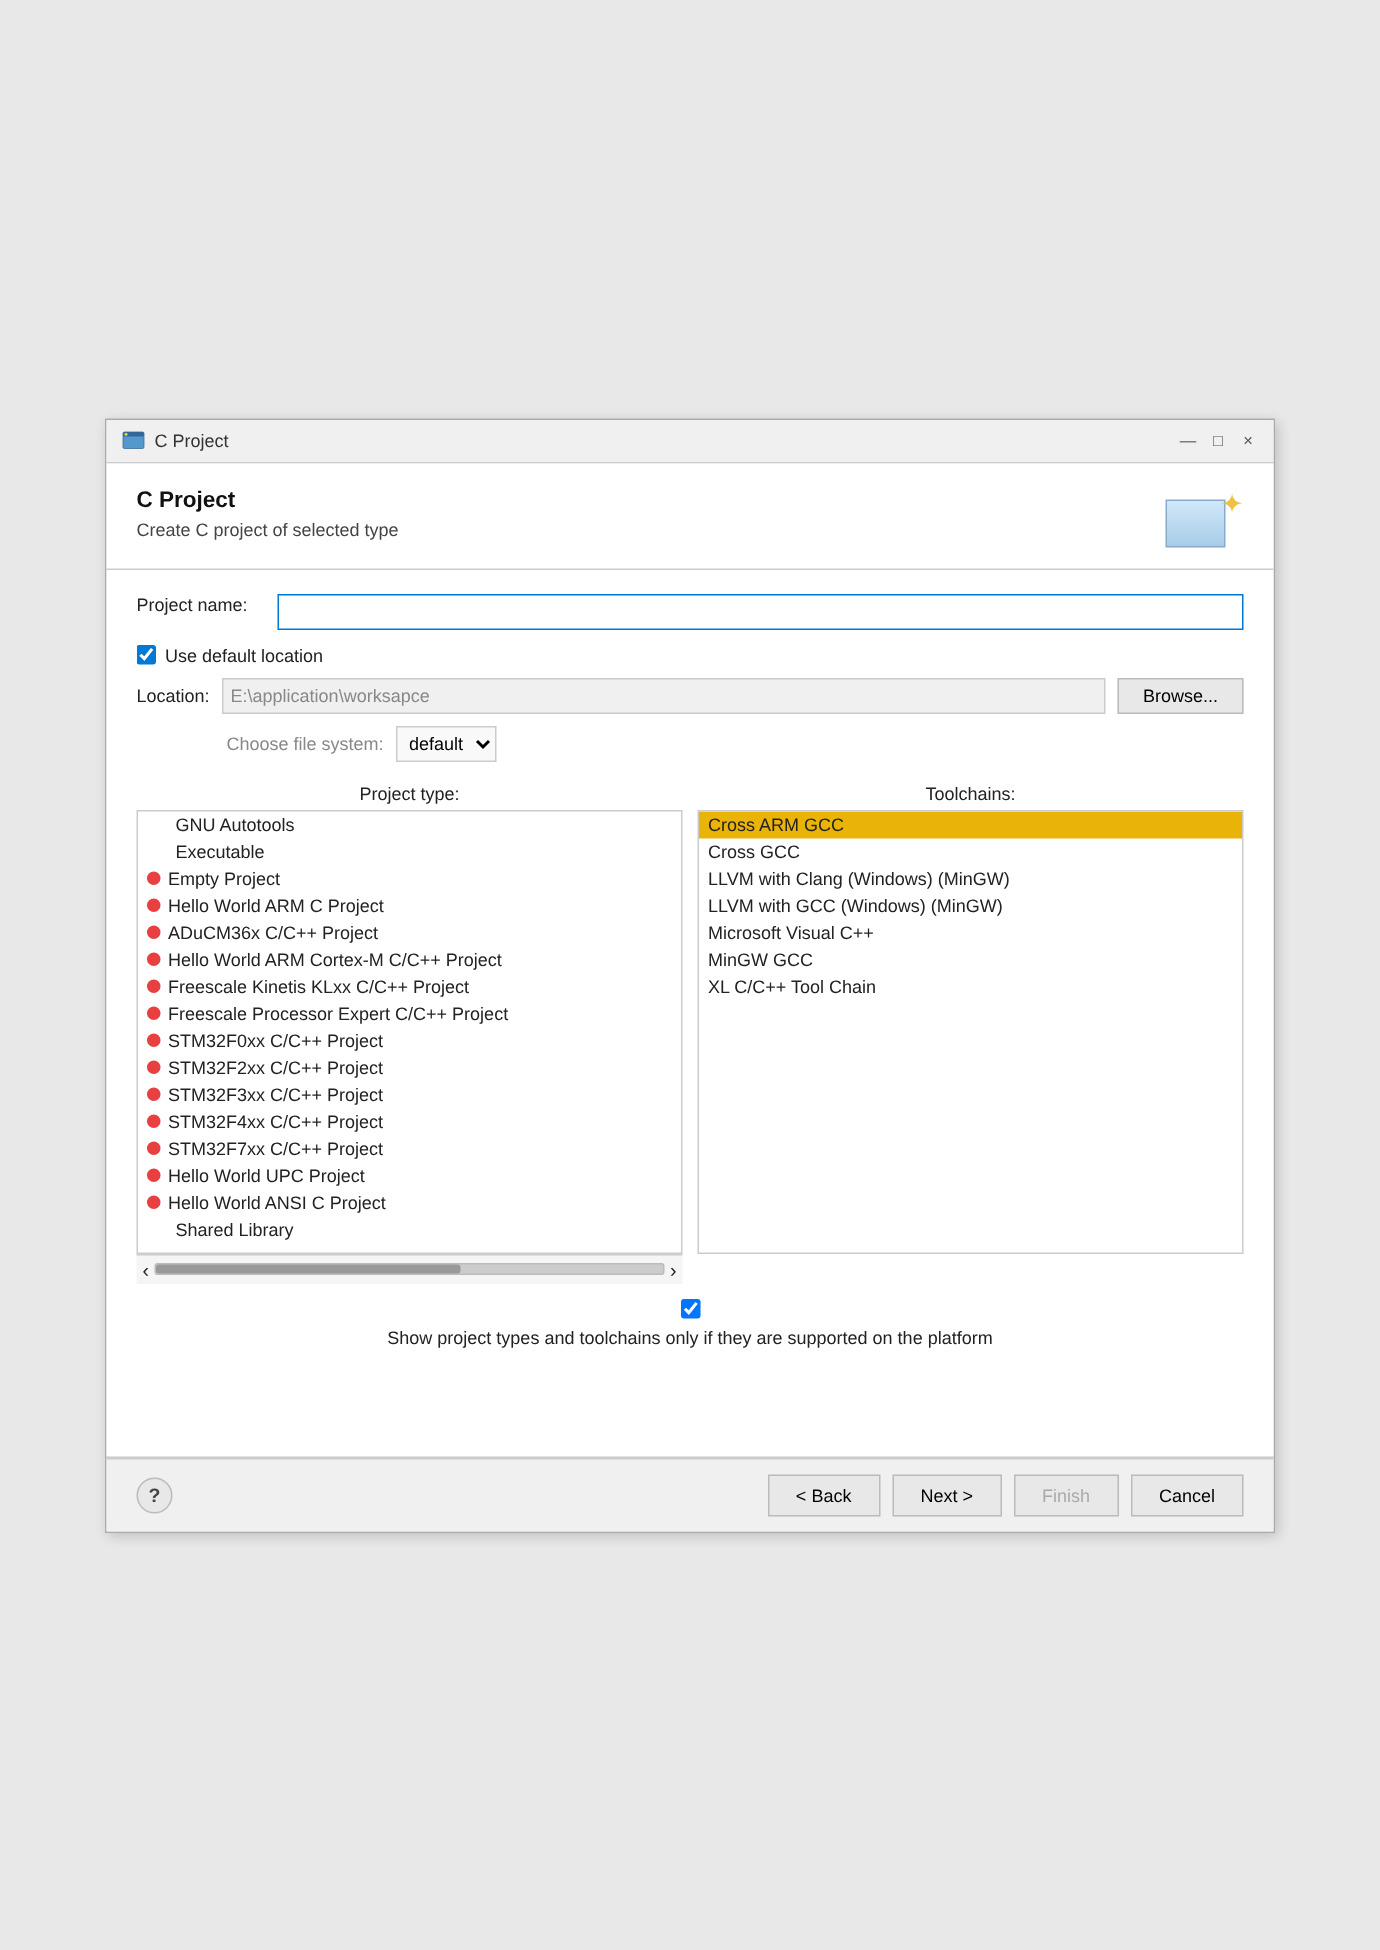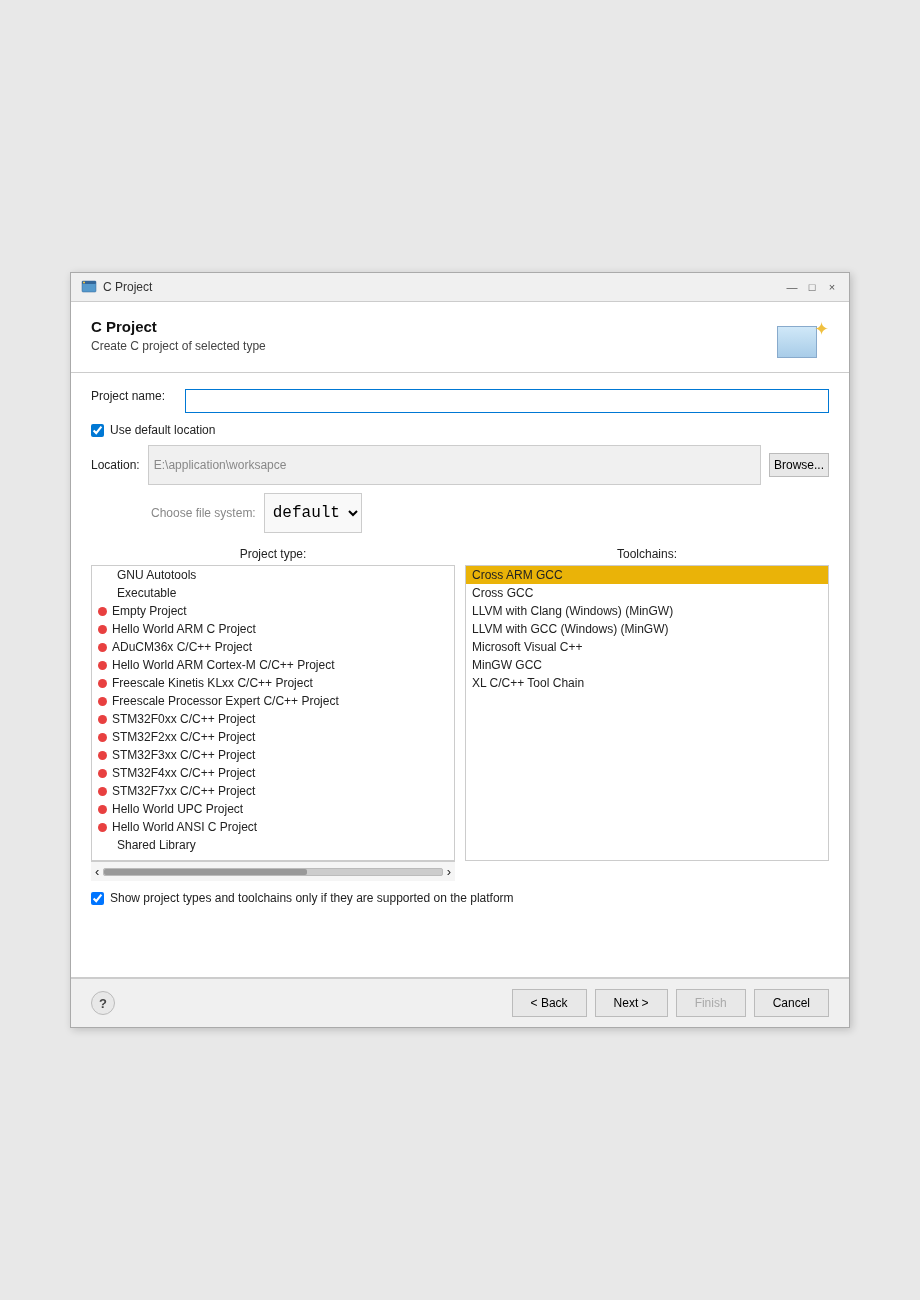--- a/index.html
+++ b/index.html
@@ -103,53 +103,52 @@
       accent-color: #0078d4;
     }
     .location-row {
       display: flex;
       align-items: center;
       gap: 8px;
       margin-bottom: 8px;
     }
     .location-input {
       flex: 1;
-      height: 40px;
+      height: 24px;
       border: 1px solid #ccc;
       background: #f0f0f0;
       padding: 2px 5px;
       font-size: 12px;
       color: #888;
     }
     .browse-btn {
-      padding: 3px 4px;
+      padding: 3px 16px;
       background: #e8e8e8;
       border: 1px solid #bbb;
       font-size: 12px;
       cursor: pointer;
       height: 24px;
     }
     .filesystem-row {
       display: flex;
       align-items: center;
       gap: 8px;
       margin-bottom: 14px;
       padding-left: 60px;
     }
     .filesystem-label {
       font-size: 12px;
       color: #888;
     }
     .filesystem-select {
       padding: 1px 4px;
-      font-size: 16px;
+      font-size: 12px;
       border: 1px solid #ccc;
       background: #f9f9f9;
-      height: 40px;
-      font-family: Liberation Mono, monospace;
+      height: 24px;
     }
     .lists-section {
       display: flex;
       gap: 10px;
       margin-bottom: 10px;
       text-align: center;
     }
     .list-col {
       flex: 1;
       display: flex;
@@ -204,20 +203,21 @@
     .scrollbar-row span {
       font-size: 13px;
       cursor: pointer;
     }
     .checkbox-bottom {
       display: flex;
       align-items: center;
       gap: 6px;
       margin: 8px 0 16px 0;
       font-size: 12px;
+      flex-direction: column;
     }
     .separator {
       height: 1px;
       background: #ccc;
       margin: 0 0 0 0;
     }
     .footer {
       background: #f0f0f0;
       border-top: 1px solid #ccc;
       padding: 10px 20px;

